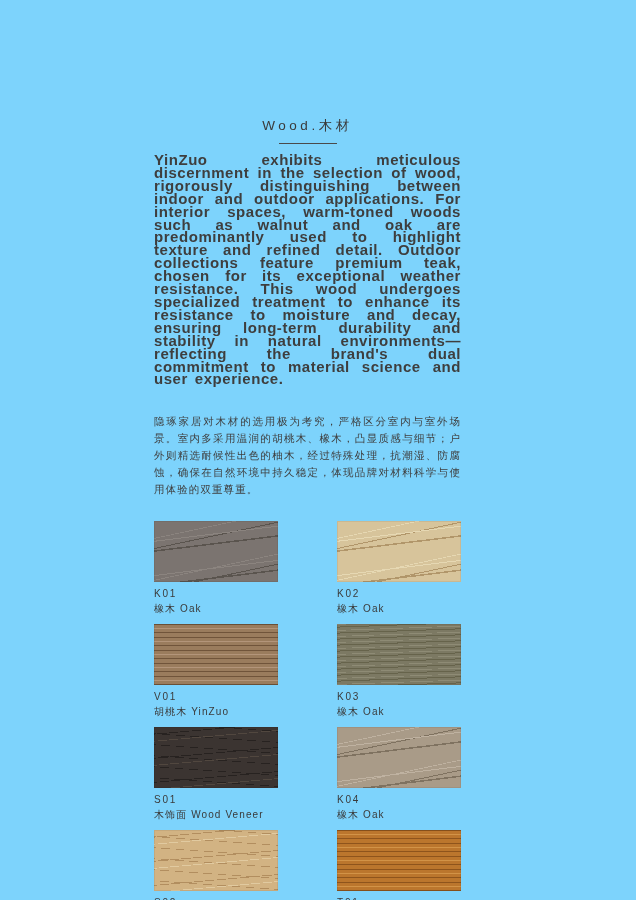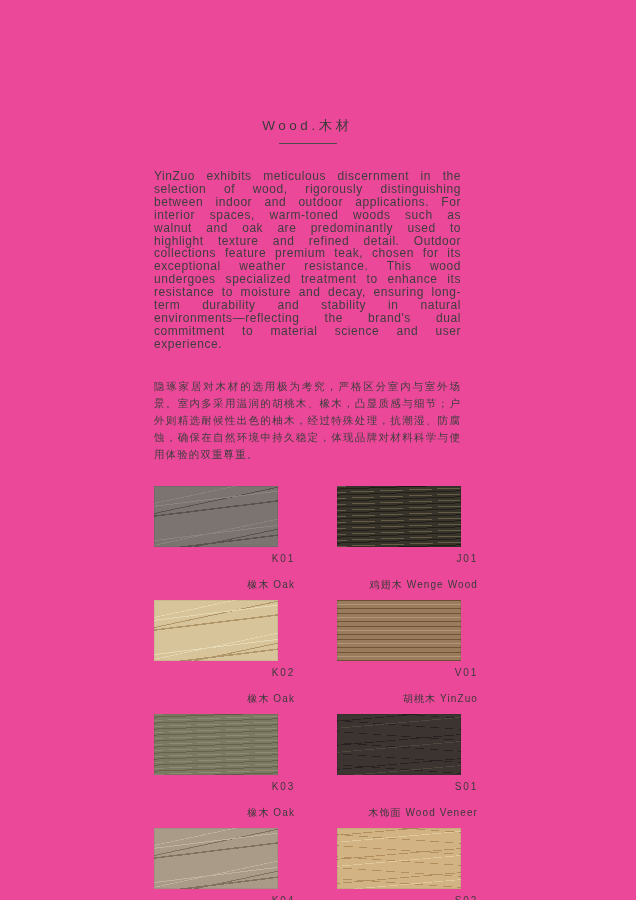--- a/index.html
+++ b/index.html
@@ -5,21 +5,21 @@
   html, body {
     margin: 0;
     padding: 0;
     background: #ffffff;
     font-family: "Liberation Sans", "DejaVu Sans", sans-serif;
   }
   .page {
     position: relative;
     width: 636px;
     height: 900px;
-    background: #ec4899;
+    background: #7dd3fc;
     overflow: hidden;
   }
   .content {
     position: absolute;
     left: 154px;
     top: 0;
     width: 307px;
   }
   .title-block {
     margin-top: 117px;
@@ -31,44 +31,45 @@
     color: #3a3a3a;
     font-weight: 400;
   }
   .title-underline {
     width: 58px;
     height: 1px;
     background: #4a4a4a;
     margin: 8px auto 0 auto;
   }
   .intro-en {
-    margin-top: 26px;
-    font-size: 12px;
+    margin-top: 10px;
+    font-size: 15px;
     line-height: 12.9px;
     letter-spacing: 0.55px;
     word-spacing: 2.2px;
     text-align: justify;
     color: #3e3e3e;
+    font-weight: bold;
   }
   .intro-zh {
     margin-top: 27px;
     font-size: 10.5px;
     line-height: 17px;
     letter-spacing: 1.1px;
     text-align: justify;
     color: #3e3e3e;
   }
   .swatch-grid {
     margin-top: 23px;
     display: grid;
     grid-template-columns: 124px 124px;
     column-gap: 59px;
     row-gap: 8px;
   }
-  .cell { width: 141px; text-align: right; }
+  .cell { width: 141px; }
   .swatch {
     width: 124px;
     height: 61px;
     background: var(--base, #999);
     box-shadow: inset 0 0 0 1px rgba(0,0,0,0.06);
   }
   
   .grain-streak-diagonal {
     background:
       repeating-linear-gradient(-7deg,
@@ -110,21 +111,21 @@
         transparent 4.6px 11px),
       linear-gradient(180deg, var(--base), var(--base));
   }
   .swatch-code {
     margin-top: 6px;
     font-size: 10px;
     letter-spacing: 1.8px;
     color: #3a3a3a;
   }
   .swatch-name {
-    margin-top: 14px;
+    margin-top: 3px;
     font-size: 10px;
     letter-spacing: 1.1px;
     color: #3a3a3a;
     white-space: nowrap;
   }
 </style>
 </head>
 <body>
 
 <div class="page">
@@ -139,25 +140,20 @@
     <p class="intro-zh">隐琢家居对木材的选用极为考究，严格区分室内与室外场景。室内多采用温润的胡桃木、橡木，凸显质感与细节；户外则精选耐候性出色的柚木，经过特殊处理，抗潮湿、防腐蚀，确保在自然环境中持久稳定，体现品牌对材料科学与使用体验的双重尊重。</p>
 
     <div class="swatch-grid">
 
       <div class="cell">
         <div class="swatch grain-streak-diagonal" style="--base: #7b7470; --dark: #5a544e; --light: #8b847f;"></div>
         <div class="swatch-code">K01</div>
         <div class="swatch-name">橡木 Oak</div>
       </div>
 
-      <div class="cell">
-        <div class="swatch grain-lines-horizontal-fine" style="--base: #37322a; --dark: #211e18; --light: #655c46;"></div>
-        <div class="swatch-code">J01</div>
-        <div class="swatch-name">鸡翅木 Wenge Wood</div>
-      </div>
 
       <div class="cell">
         <div class="swatch grain-streak-diagonal" style="--base: #d7c49b; --dark: #b1966a; --light: #e6d8b3;"></div>
         <div class="swatch-code">K02</div>
         <div class="swatch-name">橡木 Oak</div>
       </div>
 
       <div class="cell">
         <div class="swatch grain-stripes-horizontal" style="--base: #9a7c5d; --dark: #70543a; --light: #b3957a;"></div>
         <div class="swatch-code">V01</div>

